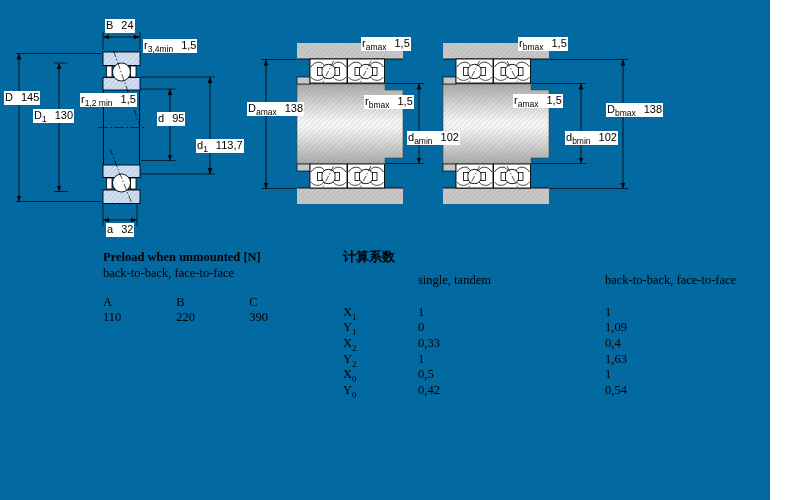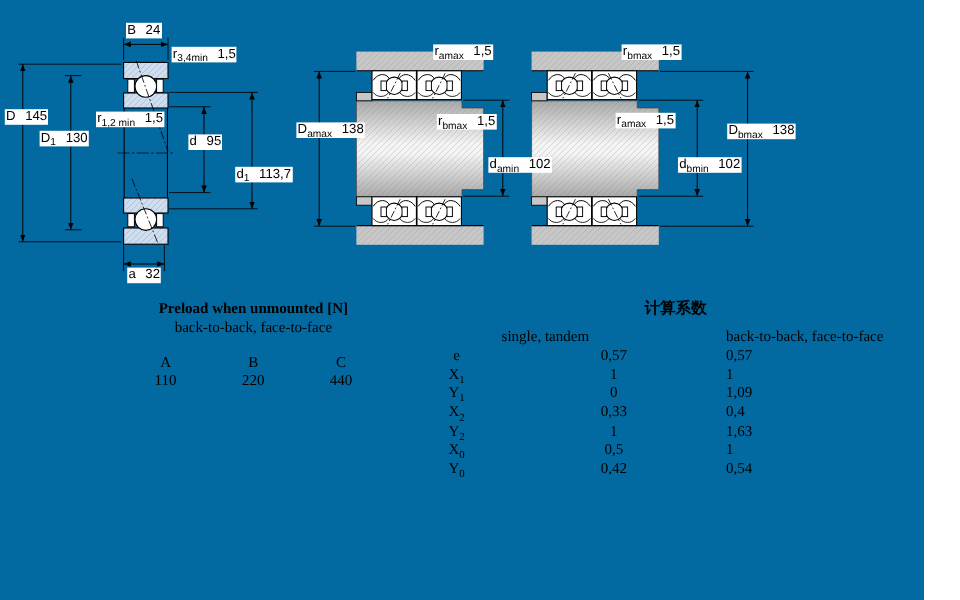--- a/index.html
+++ b/index.html
@@ -3,21 +3,21 @@
 <meta charset="utf-8">
 <style>
   html,body{margin:0;padding:0;background:#fff;}
   .canvas{position:relative;width:770px;height:500px;background:#0369a1;overflow:hidden;
           font-family:"Liberation Sans",sans-serif;color:#000;}
   svg{position:absolute;left:0;top:0;}
   .dimlabel{position:absolute;font-size:11px;line-height:12px;background:#fff;
             padding:0 1px;white-space:nowrap;}
   .dimlabel sub{font-size:8.5px;line-height:8px;}
   .dimlabel .val{margin-left:8px;}
-  .tblock{position:absolute;font-family:"Liberation Serif",serif;font-size:12.5px;line-height:15px;text-align:center;}
+  .tblock{position:absolute;font-family:"Liberation Serif",serif;font-size:12.5px;line-height:15px;}
   .t-title{font-weight:bold;margin-bottom:1px;white-space:nowrap;}
   .t-sub{margin-bottom:14px;white-space:nowrap;}
   .pcols span{display:inline-block;width:70px;}
   .fhead{position:absolute;top:24px;white-space:nowrap;font-family:Liberation Serif, serif;}
   .frow{position:absolute;white-space:nowrap;}
   .fsym{display:inline-block;width:75px;}
   .fv1{display:inline-block;width:187px;}
   .frow sub,.fsym sub{font-size:9px;}
 </style>
 </head>
@@ -180,30 +180,29 @@
     <div class="t-title">Preload when unmounted [N]</div>
     <div class="t-sub">back-to-back, face-to-face</div>
     <div class="pcols" style="margin-top:13px">
       <span>A</span>
       <span>B</span>
       <span>C</span>
     </div>
     <div class="pcols">
       <span>110</span>
       <span>220</span>
-      <span>440</span>
+      <span>390</span>
     </div>
   </div>
 
   <div class="tblock" style="left:343px;top:249px;width:440px;height:150px">
     <div class="t-title" style="font-size:13px">计算系数</div>
     <span class="fhead" style="left:75px">single, tandem</span>
     <span class="fhead" style="left:262px">back-to-back, face-to-face</span>
 
-    <div class="frow" style="top:40px"><span class="fsym"><span>e</span><sub></sub></span><span class="fv1">0,57</span><span class="fv2">0,57</span></div>
     <div class="frow" style="top:56px"><span class="fsym"><span>X</span><sub>1</sub></span><span class="fv1">1</span><span class="fv2">1</span></div>
     <div class="frow" style="top:71px"><span class="fsym"><span>Y</span><sub>1</sub></span><span class="fv1">0</span><span class="fv2">1,09</span></div>
     <div class="frow" style="top:87px"><span class="fsym"><span>X</span><sub>2</sub></span><span class="fv1">0,33</span><span class="fv2">0,4</span></div>
     <div class="frow" style="top:103px"><span class="fsym"><span>Y</span><sub>2</sub></span><span class="fv1">1</span><span class="fv2">1,63</span></div>
     <div class="frow" style="top:118px"><span class="fsym"><span>X</span><sub>0</sub></span><span class="fv1">0,5</span><span class="fv2">1</span></div>
     <div class="frow" style="top:134px"><span class="fsym"><span>Y</span><sub>0</sub></span><span class="fv1">0,42</span><span class="fv2">0,54</span></div>
   </div>
 
 </div>
 

